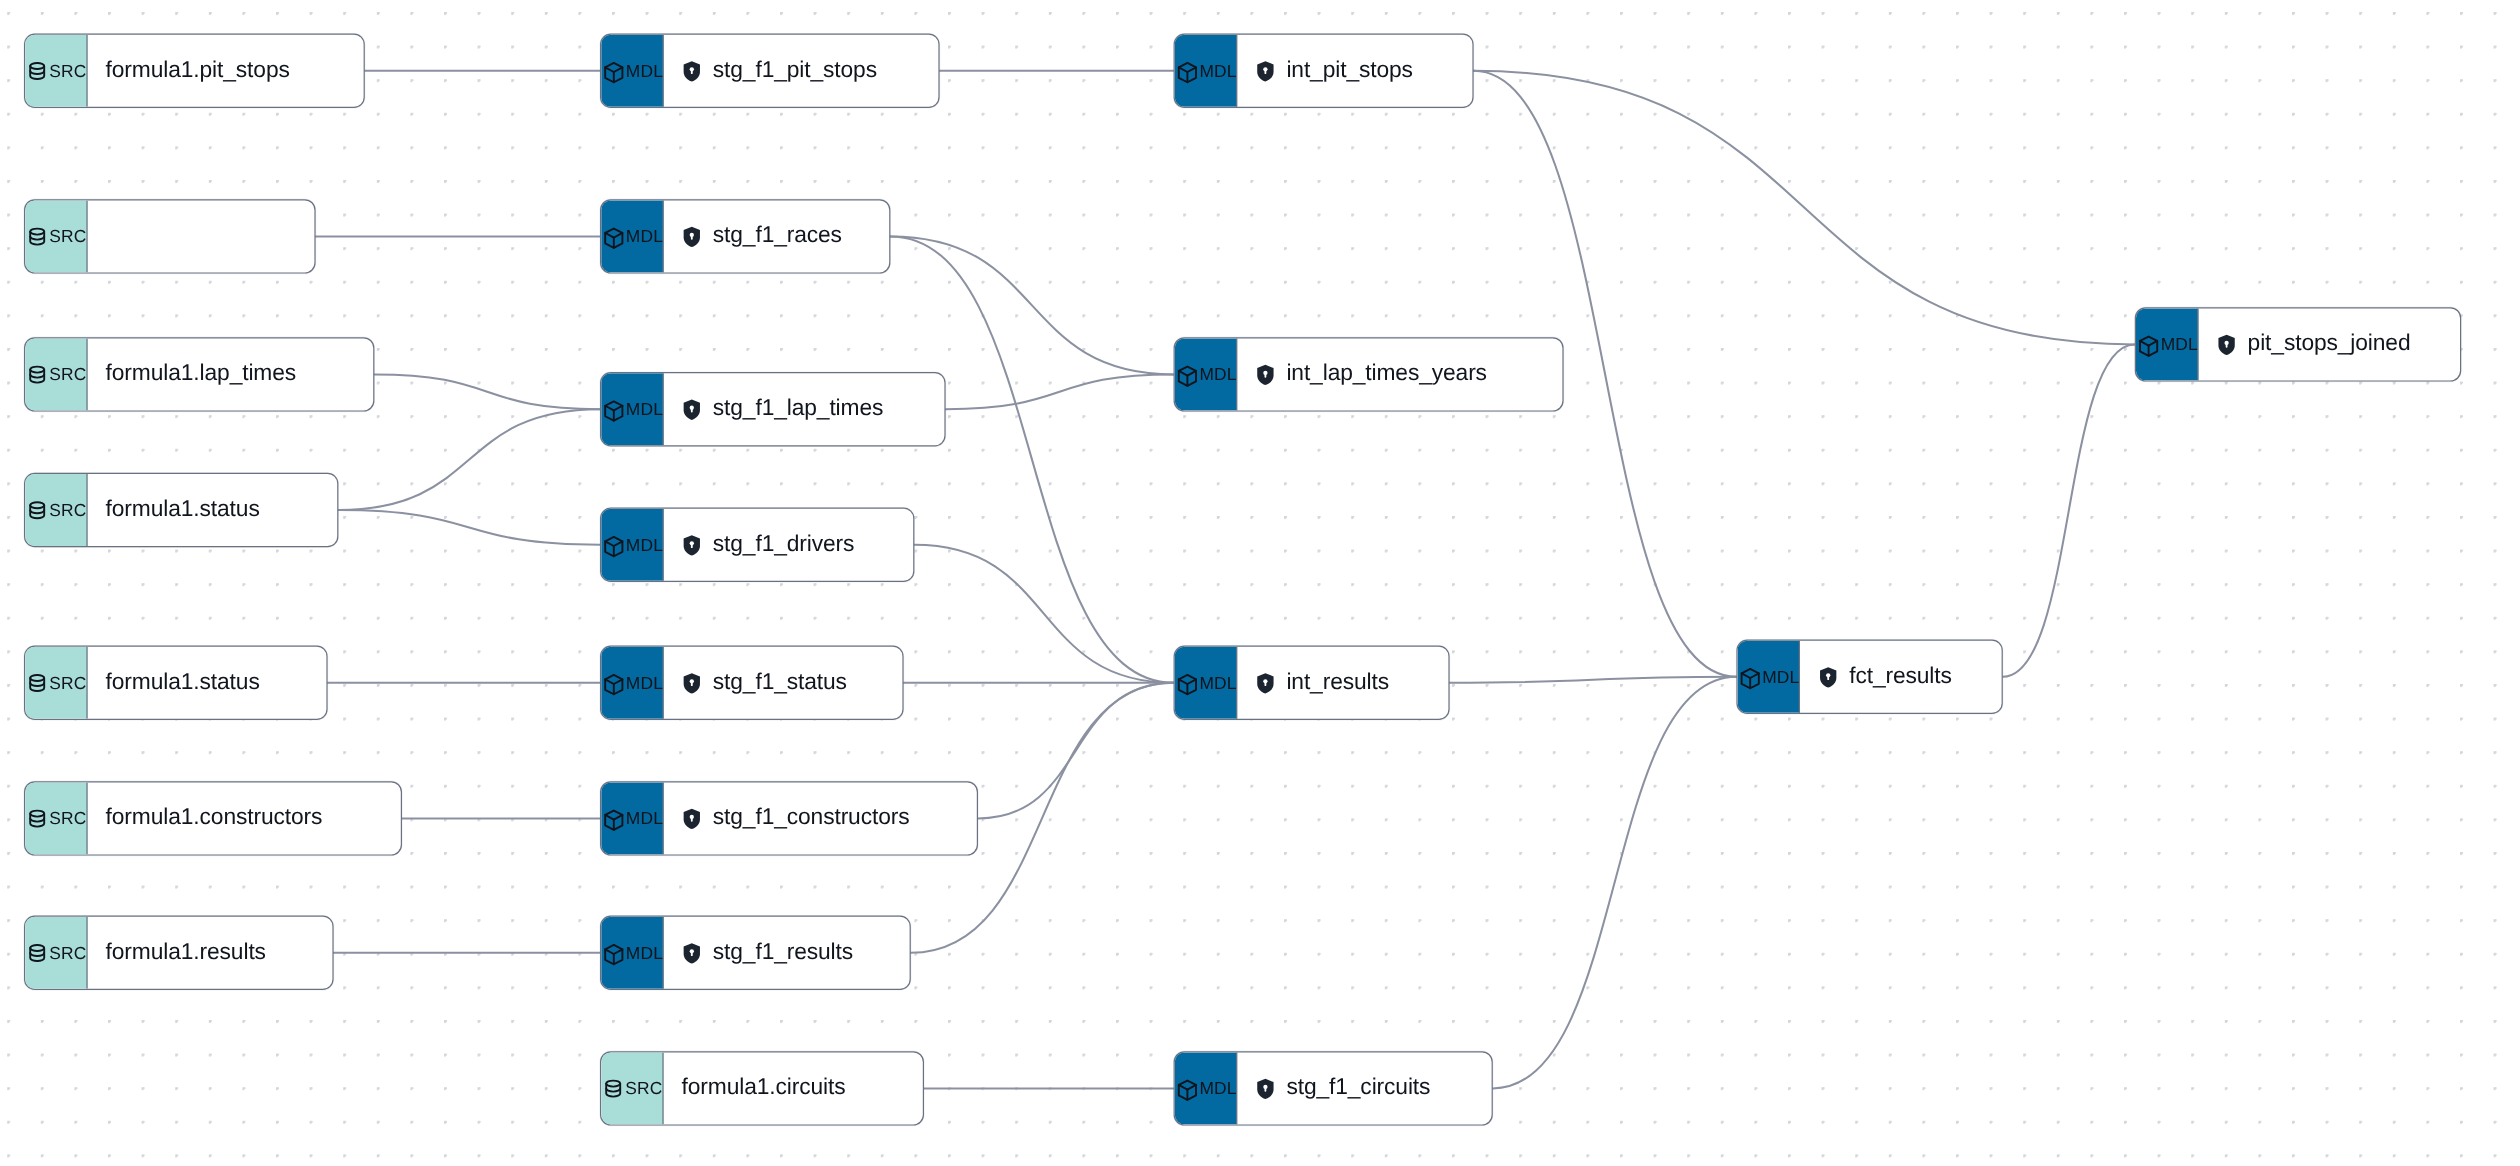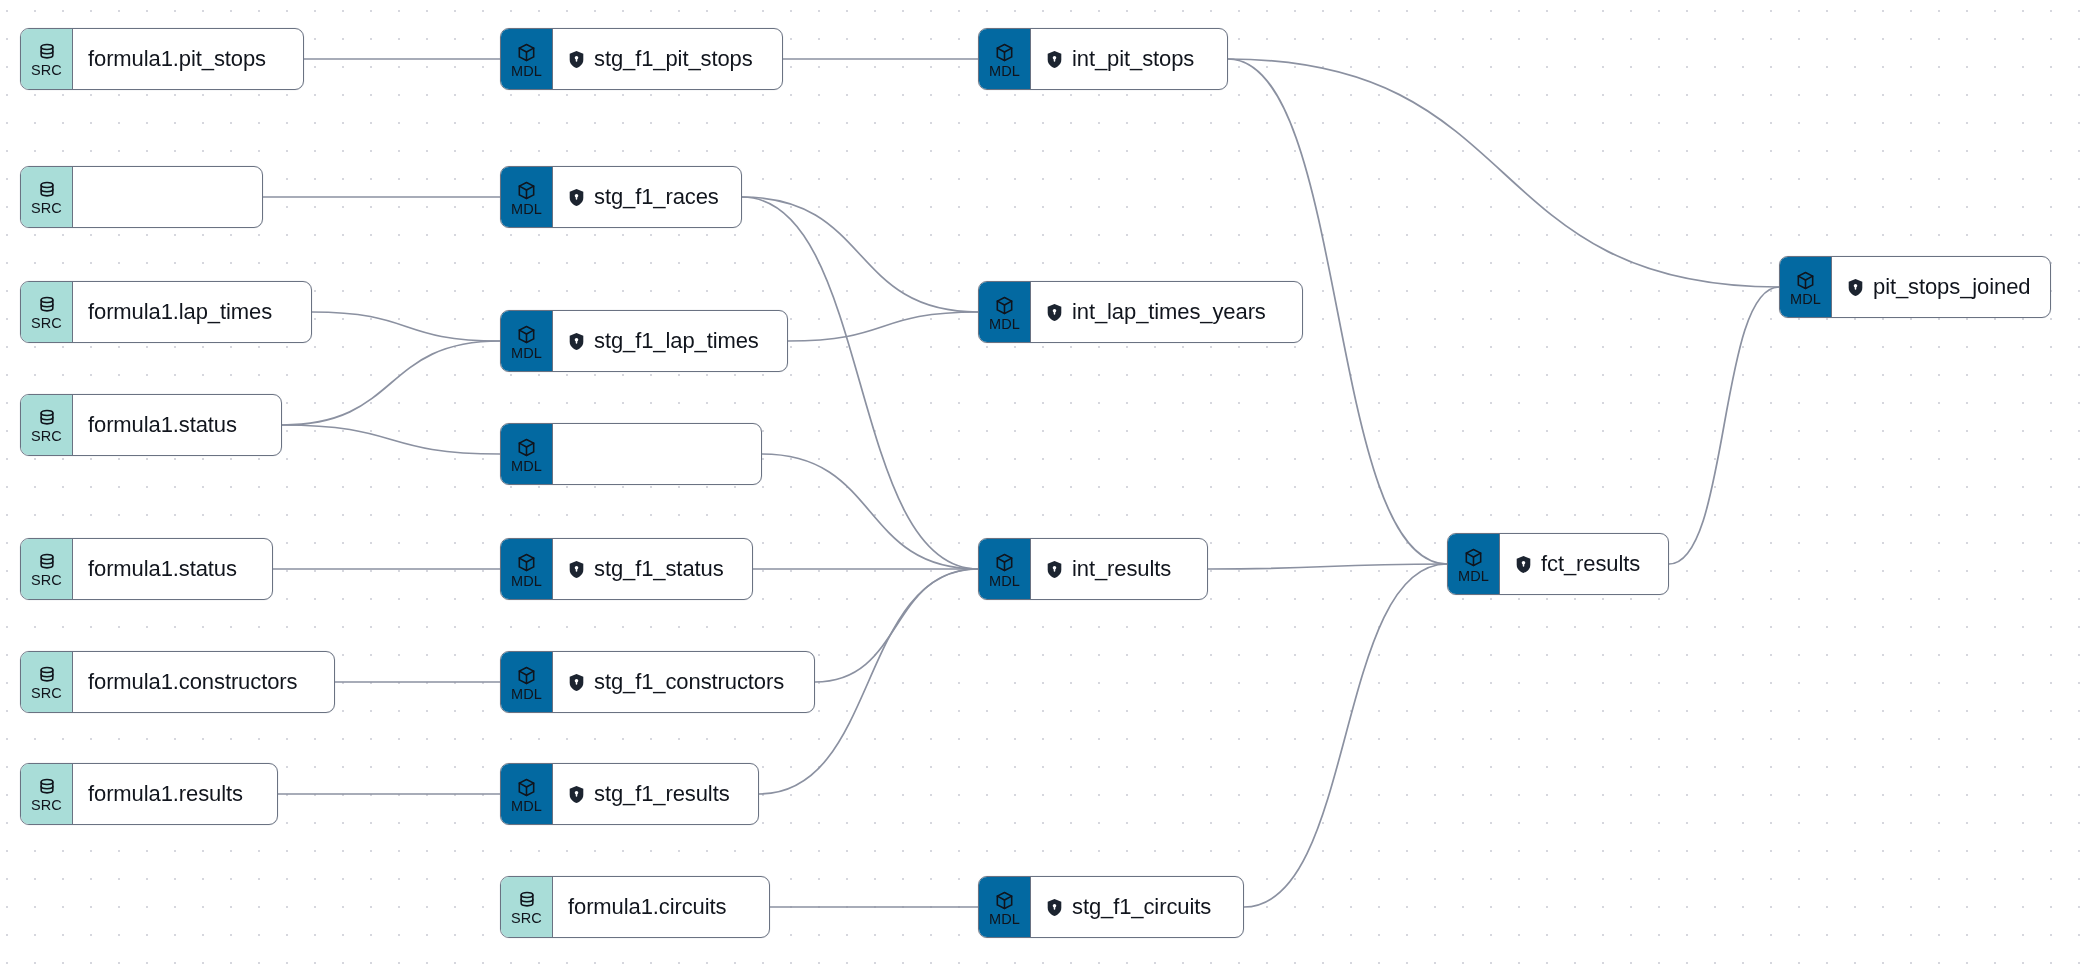--- a/index.html
+++ b/index.html
@@ -43,21 +43,21 @@
     border-radius: 9px;
     box-sizing: border-box;
     height: 62px;
     box-shadow: 0 0 0 0.5px rgba(106,114,130,0.12);
     overflow: hidden;
   }
   .badge {
     width: 52px;
     flex: 0 0 52px;
     display: flex;
-    flex-direction: column;
+    flex-direction: row;
     align-items: center;
     justify-content: center;
     border-right: 1.6px solid #6a7282;
     box-sizing: border-box;
     gap: 0px;
     padding-top: 2px;
   }
   .badge.src { background: #a9ddd8; }
   .badge.mdl { background: #0369a1; }
   .badge svg { display: block; }
@@ -71,21 +71,21 @@
   }
   .node-body {
     flex: 1 1 auto;
     display: flex;
     align-items: center;
     padding: 0 17px 0 15px;
     gap: 9px;
     white-space: nowrap;
   }
   .node-label {
-    font-size: 22px;
+    font-size: 19px;
     color: #11151d;
     font-family: "Liberation Sans", sans-serif;
     letter-spacing: -0.1px;
   }
   .shield { display: block; flex: 0 0 auto; }
 </style>
 </head>
 <body>
 
 <div id="canvas">
@@ -301,20 +301,30 @@
         <div class="badge mdl">
           <span>
             <svg width="21" height="21" viewBox="0 0 24 24" fill="none" stroke="#10141c" stroke-width="1.8" stroke-linecap="round" stroke-linejoin="round">
               <path d="M12 2.8 20.2 7v10L12 21.2 3.8 17V7Z"></path>
               <path d="M3.8 7 12 11.4 20.2 7"></path>
               <path d="M12 11.4v9.8"></path>
             </svg>
           </span>
           <span class="badge-label">MDL</span>
         </div>
+        <div class="node-body">
+          <span style="display: flex;">
+            <svg class="shield" width="17" height="19" viewBox="0 0 20 22">
+              <path d="M10 1 18 4.2v7.1c0 4.6-3.3 8.2-8 9.6-4.7-1.4-8-5-8-9.6V4.2Z" fill="#1c2430"></path>
+              <circle cx="10" cy="9" r="2.1" fill="#ffffff"></circle>
+              <rect x="9.1" y="9.6" width="1.8" height="4" rx="0.9" fill="#ffffff"></rect>
+            </svg>
+          </span>
+          <span class="node-label">stg_f1_drivers</span>
+        </div>
       </div>
       <div class="node" style="left: 500px; top: 538px; width: 253px;">
         <div class="badge mdl">
           <span>
             <svg width="21" height="21" viewBox="0 0 24 24" fill="none" stroke="#10141c" stroke-width="1.8" stroke-linecap="round" stroke-linejoin="round">
               <path d="M12 2.8 20.2 7v10L12 21.2 3.8 17V7Z"></path>
               <path d="M3.8 7 12 11.4 20.2 7"></path>
               <path d="M12 11.4v9.8"></path>
             </svg>
           </span>

